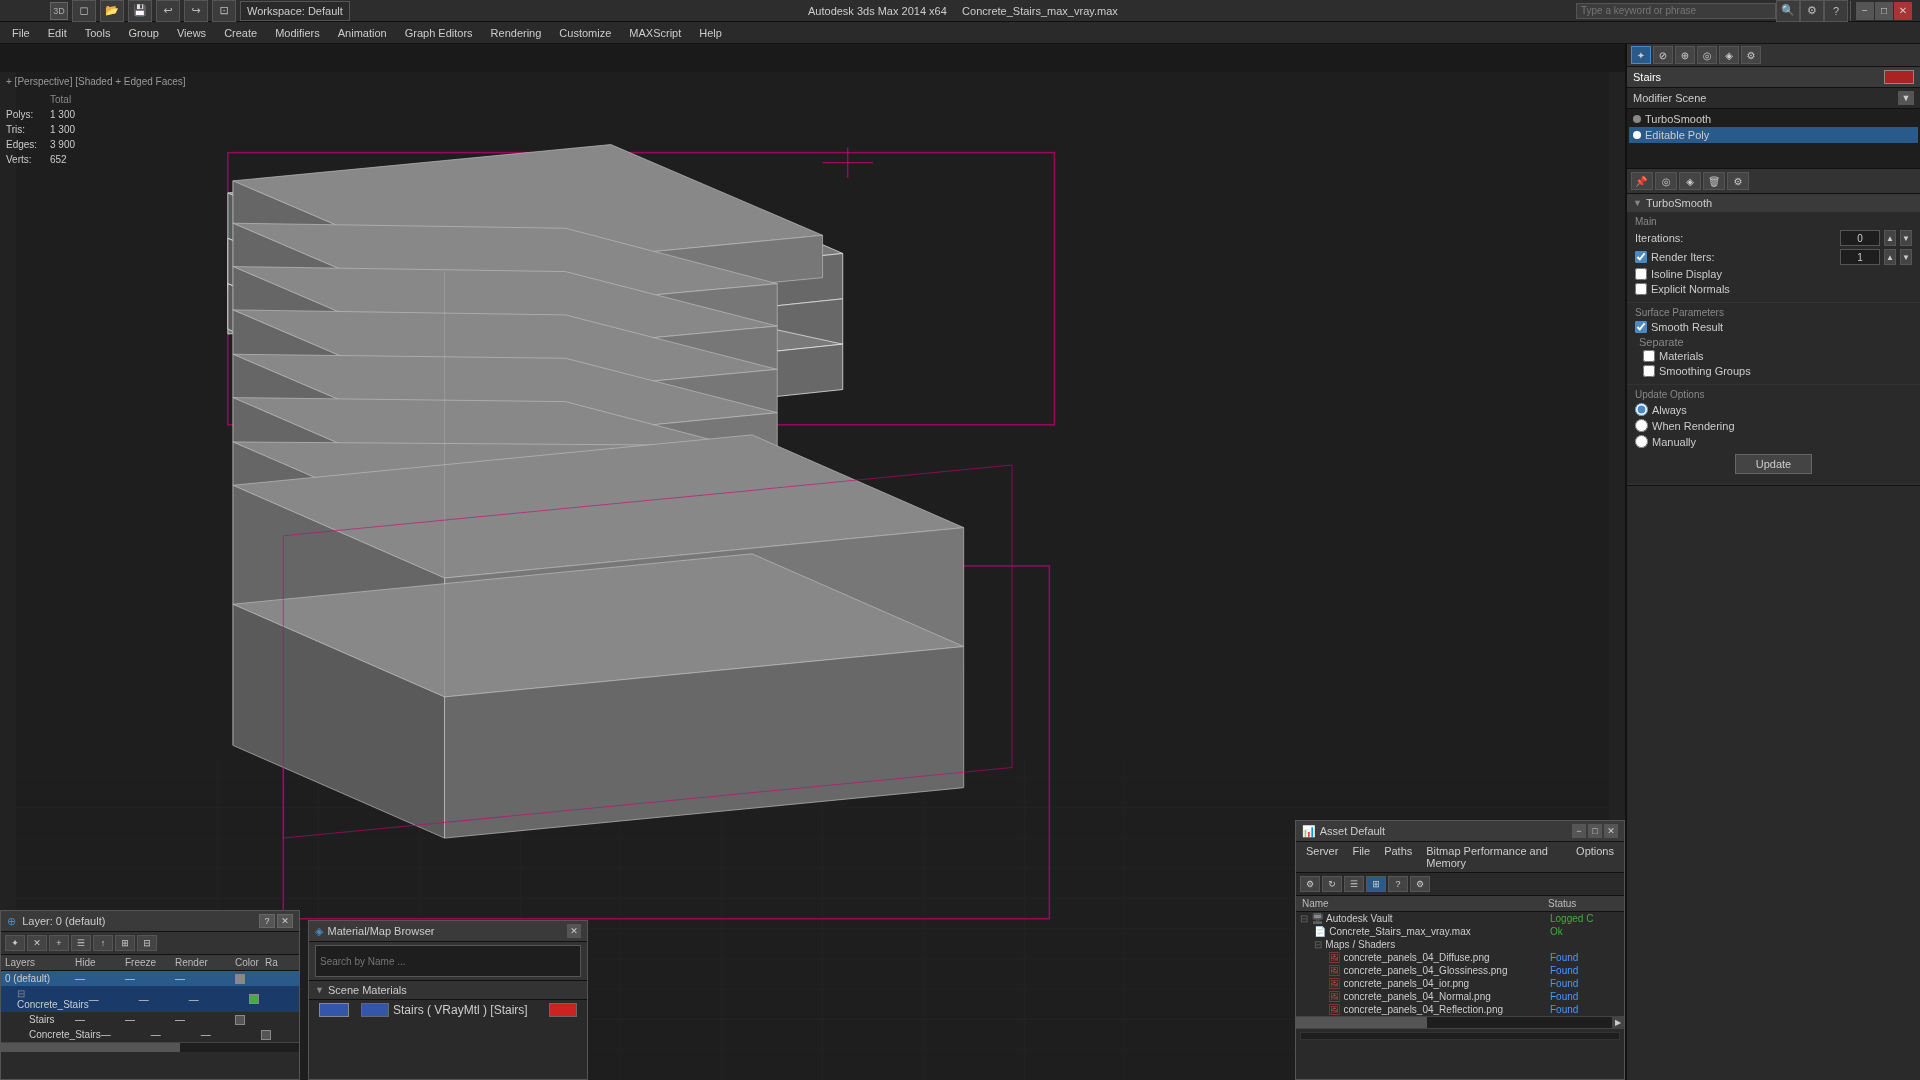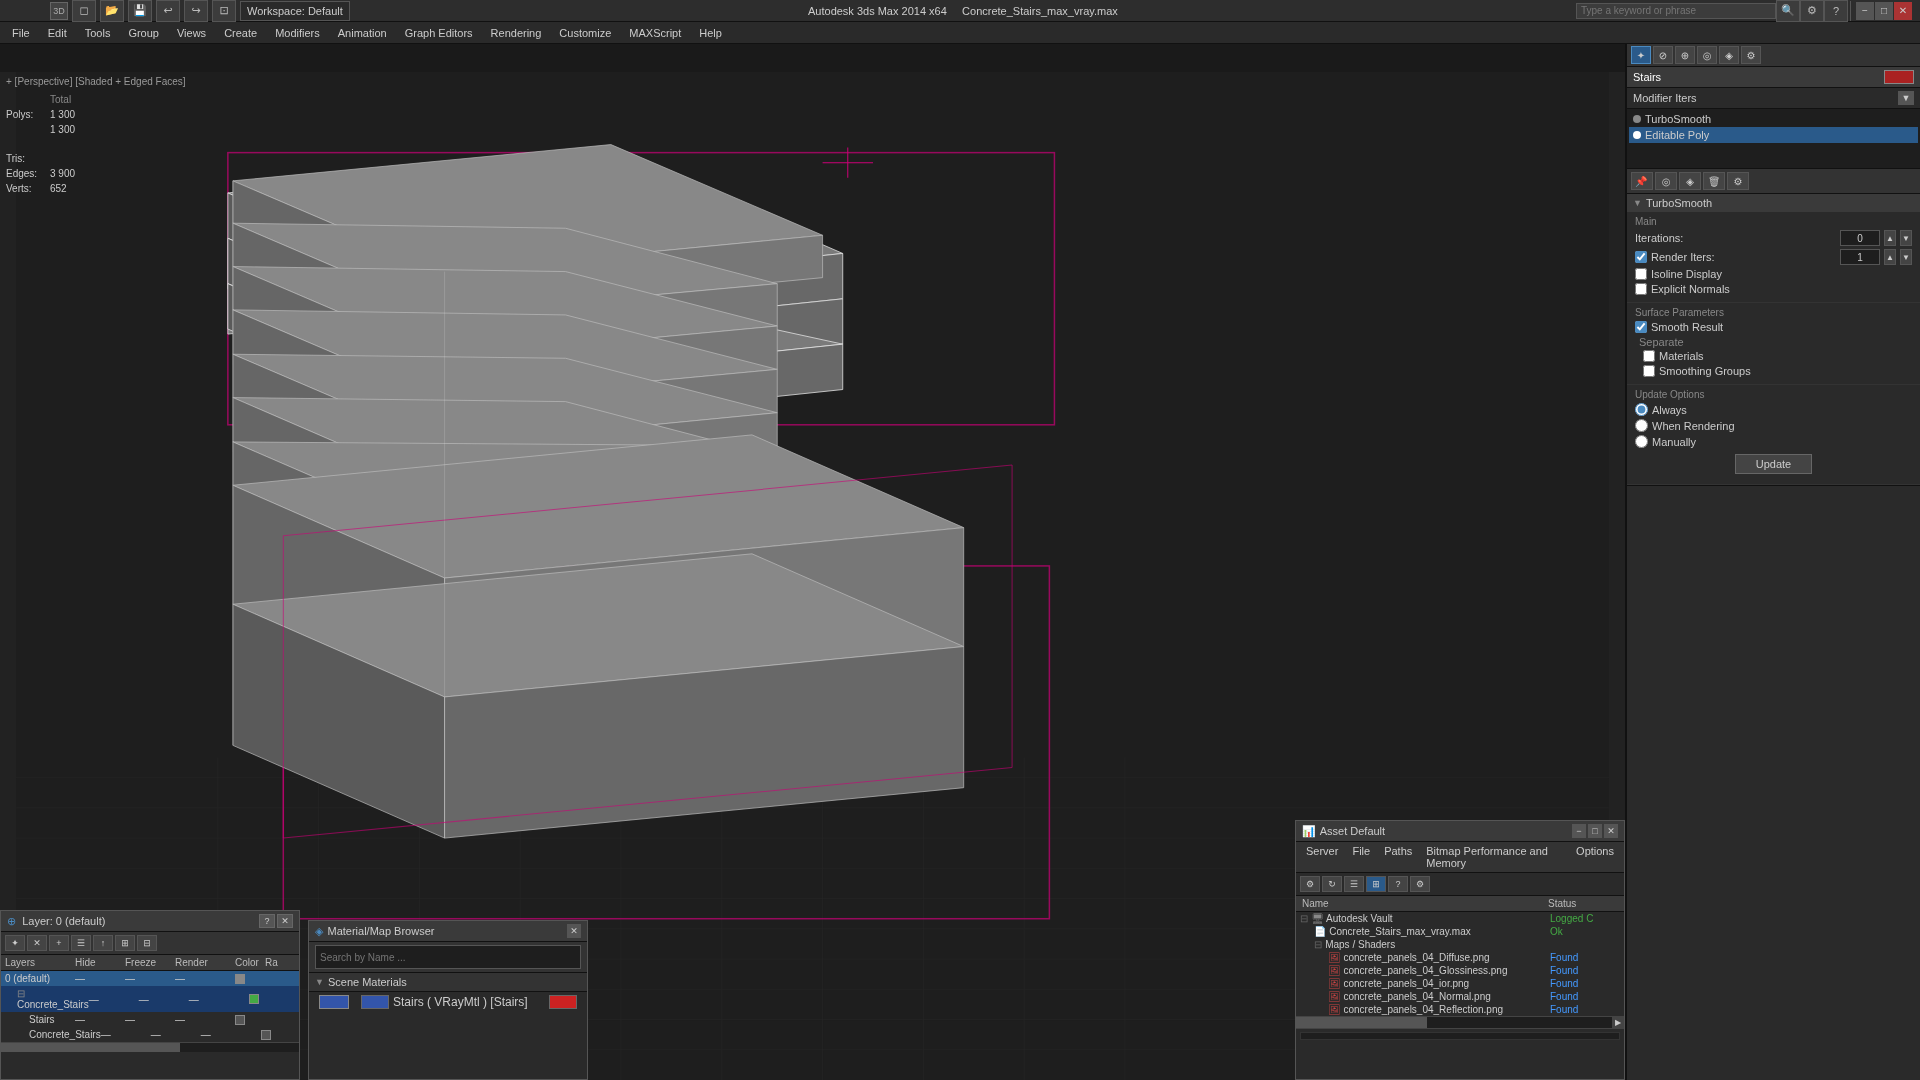--- a/index.html
+++ b/index.html
@@ -370,21 +370,21 @@
       border-bottom: 1px solid #111;
     }
     .mat-title { display: flex; align-items: center; gap: 4px; font-size: 11px; color: #ccc; }
     #mat-search {
       padding: 3px 6px;
       background: #333;
       border-bottom: 1px solid #111;
     }
     #mat-search input {
       width: 100%;
-      height: 24px;
+      height: 32px;
       background: #1e1e1e;
       border: 1px solid #555;
       color: #ccc;
       font-size: 10px;
       padding: 0 4px;
     }
     #mat-scene-label {
       padding: 3px 6px;
       background: #333;
       border-bottom: 1px solid #111;
@@ -553,21 +553,21 @@
   <div style="position:absolute; top:20px; left:6px; color:#ccc; font-size:10px; line-height:15px; z-index:10;">
     <div style="display:flex; gap:4px;">
       <span style="color:#888; width:40px;"></span>
       <span style="color:#888;">Total</span>
     </div>
     <div style="display:flex; gap:4px;">
       <span style="width:40px;">Polys:</span>
       <span>1 300</span>
     </div>
     <div style="display:flex; gap:4px;">
-      <span style="width:40px;margin-top:29px;">Tris:</span>
+      <span style="width:40px;">Tris:</span>
       <span>1 300</span>
     </div>
     <div style="display:flex; gap:4px;">
       <span style="width:40px;">Edges:</span>
       <span>3 900</span>
     </div>
     <div style="display:flex; gap:4px;">
       <span style="width:40px;">Verts:</span>
       <span>652</span>
     </div>
@@ -696,21 +696,21 @@
       <button class="panel-icon-btn">⚙</button>
     </div>
   </div>
 
   <div id="object-name-bar">
     <div id="object-name">Stairs</div>
     <div style="width:30px; height:14px; background:#aa2222; border:1px solid #888;"></div>
   </div>
 
   <div id="modifier-list-section">
-    <span class="modifier-list-label">Modifier Iters</span>
+    <span class="modifier-list-label">Modifier Scene</span>
     <button class="modifier-dropdown-btn">▼</button>
   </div>
 
   <div id="modifier-stack">
     <div class="modifier-item">
       <div class="mod-dot"></div>
       <span>TurboSmooth</span>
     </div>
     <div class="modifier-item active">
       <div class="mod-dot active"></div>

